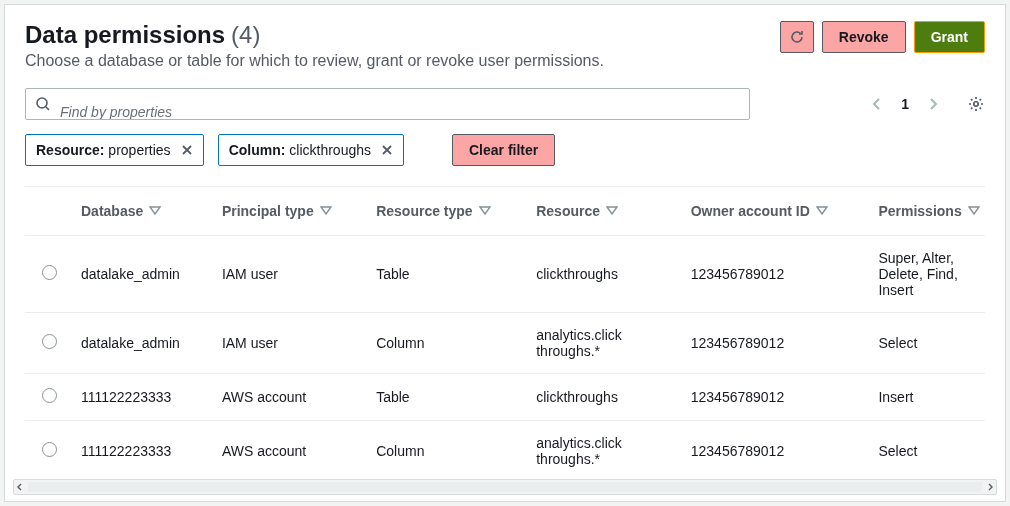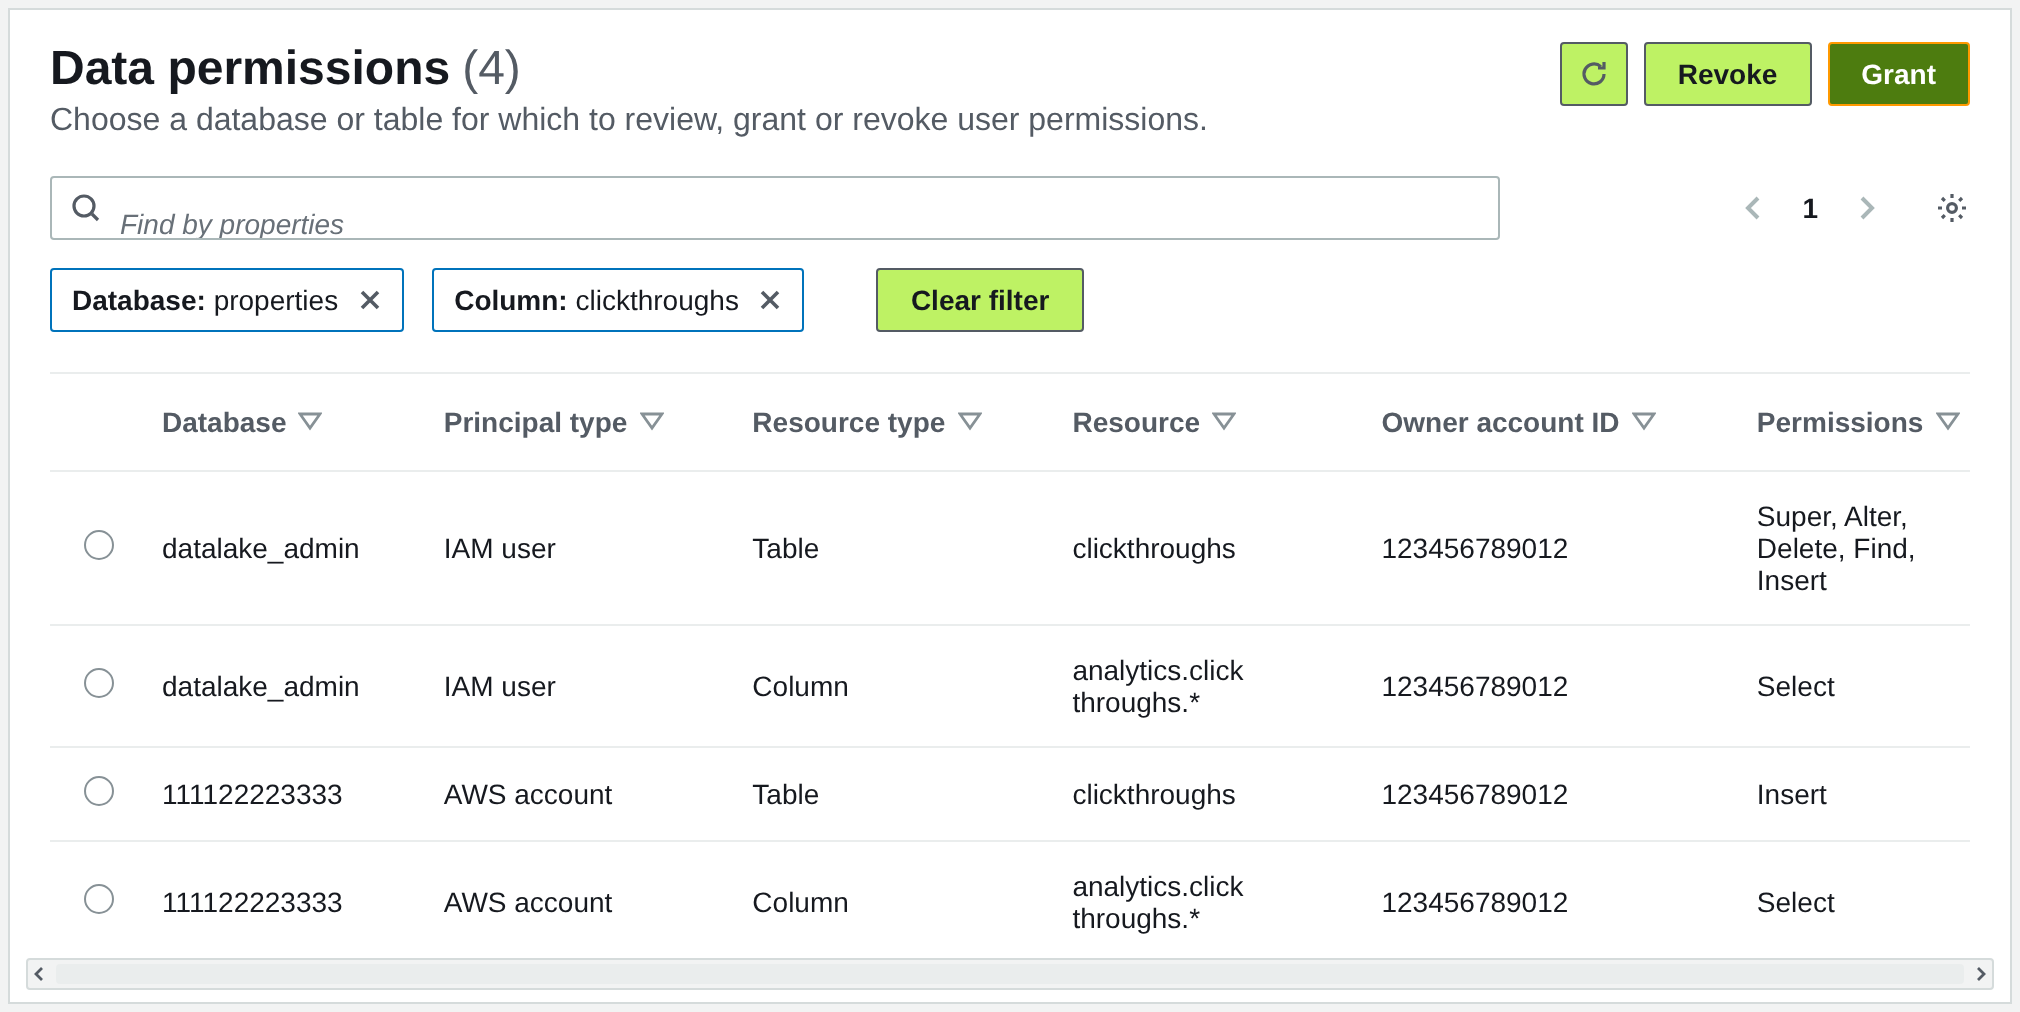--- a/index.html
+++ b/index.html
@@ -28,21 +28,21 @@
     font-size: 24px; font-weight: 700; line-height: 1.2;
     display: inline-flex; align-items: baseline; gap: 6px;
   }
   .count { font-weight: 400; color: #545b64; }
   .subtitle {
     font-size: 16px; color: #545b64; margin-top: 2px;
   }
   .btn-row { display: flex; gap: 8px; }
   .btn {
     border: 1px solid #545b64;
-    background: #bef264;
+    background: #fca5a5;
     color: #16191f;
     border-radius: 2px;
     height: 32px;
     padding: 0 16px;
     font-weight: 700;
     font-size: 14px;
     cursor: pointer;
     display: inline-flex; align-items: center; justify-content: center;
     gap: 6px;
   }
@@ -199,36 +199,36 @@
           <svg width="18" height="18" viewBox="0 0 18 18" fill="none" stroke="#545b64" stroke-width="1.6">
             <circle cx="9" cy="9" r="2.2"></circle>
             <path d="M9 2v2M9 14v2M2 9h2M14 9h2M4 4l1.4 1.4M12.6 12.6L14 14M14 4l-1.4 1.4M5.4 12.6L4 14"></path>
           </svg>
         </span>
       </div>
     </div>
 
     <div class="filters-row">
       <span class="chip">
-        <span><b>Database:</b> <span>properties</span></span>
+        <span><b>Resource:</b> <span>properties</span></span>
         <span class="x">
           <svg width="12" height="12" viewBox="0 0 12 12" stroke="#545b64" stroke-width="1.8">
               <path d="M2 2l8 8M10 2l-8 8"></path>
             </svg>
         </span>
       </span>
       <span class="chip">
         <span><b>Column:</b> <span>clickthroughs</span></span>
         <span class="x">
           <svg width="12" height="12" viewBox="0 0 12 12" stroke="#545b64" stroke-width="1.8">
               <path d="M2 2l8 8M10 2l-8 8"></path>
             </svg>
         </span>
       </span>
-      <button class="btn clear-filter" style="margin-left:22px">Clear filter</button>
+      <button class="btn clear-filter" style="margin-left:34px">Clear filter</button>
     </div>
 
     <div class="table-wrap">
       <table>
         <thead>
           <tr>
             <th class="col-sel"></th>
             <th><span class="th-flex">
                   <span>Database</span>
                   <span class="sort">

